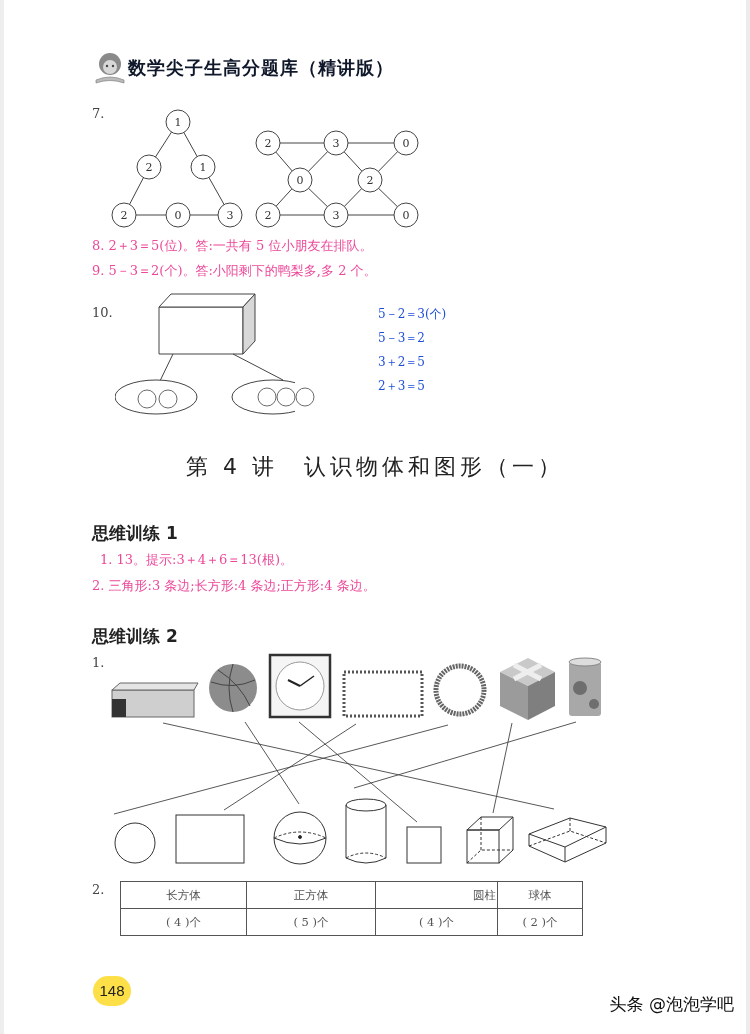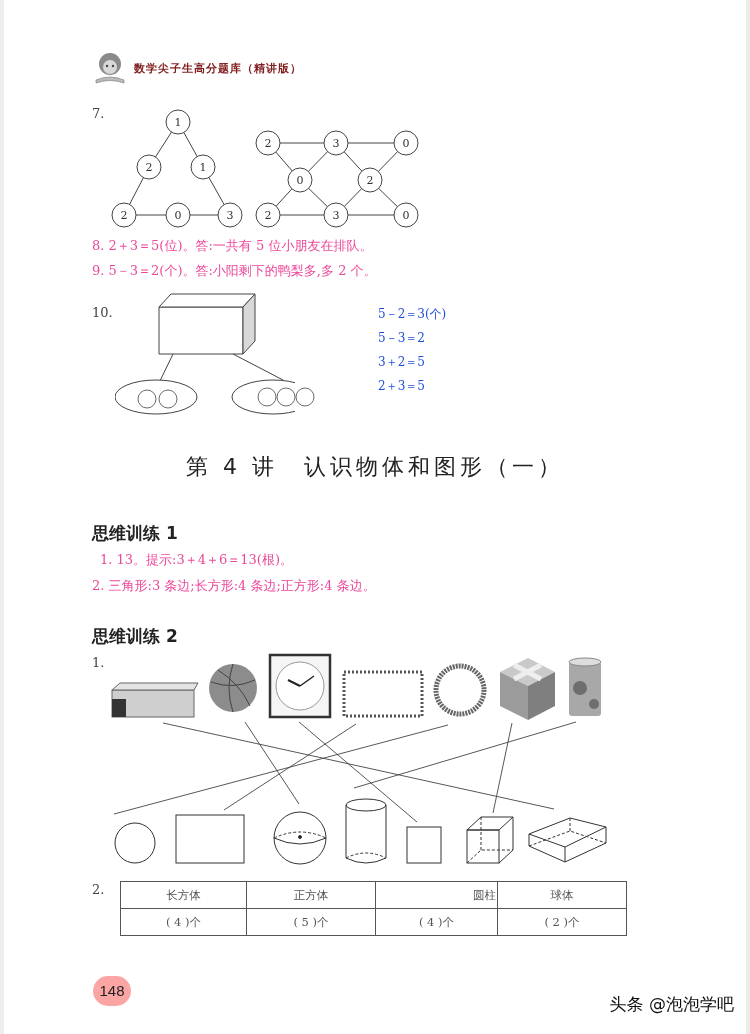--- a/index.html
+++ b/index.html
@@ -7,30 +7,30 @@
     width: 750px; height: 1034px; position: relative; overflow: hidden;
     background: #ffffff;
     font-family: "DejaVu Serif", "Liberation Serif", serif;
     color: #333;
   }
   .edge-left { position: absolute; left: 0; top: 0; width: 4px; height: 1034px; background: #eeeeee; }
   .edge-right { position: absolute; right: 0; top: 0; width: 4px; height: 1034px; background: #ececec; }
   .abs { position: absolute; }
   .header { left: 92px; top: 48px; height: 40px; display: flex; align-items: center; }
   .mascot { width: 36px; height: 36px; }
-  .book-title { font-family: "DejaVu Sans", sans-serif; font-weight: bold; font-size: 11px; color: #7f1d1d; margin-left: 6px; letter-spacing: 1px; }
+  .book-title { font-family: "DejaVu Sans", sans-serif; font-weight: bold; font-size: 18px; color: #0f172a; letter-spacing: 1px; }
   .qnum { font-size: 13px; color: #444; }
   .line-text { font-size: 13px; color: #ec4899; white-space: nowrap; }
   .node text { font-family: "DejaVu Serif", serif; font-size: 11px; fill: #333; }
   .eq { font-size: 12px; color: #1d4ed8; line-height: 24px; }
   .chapter-title { left: 0; width: 750px; top: 452px; text-align: center; font-family: "DejaVu Sans", sans-serif; font-size: 22px; color: #222; letter-spacing: 4px; }
   .section-title { font-family: "DejaVu Sans", sans-serif; font-weight: bold; font-size: 17px; color: #222; }
   table.count { border-collapse: collapse; font-size: 11.5px; color: #555; }
   table.count td { border: 1px solid #555; text-align: center; height: 24px; }
-  .page-num { left: 93px; top: 976px; width: 38px; height: 30px; border-radius: 15px; background: #fca5a5; font-family: "Liberation Sans", sans-serif; font-size: 15px; color: #222; text-align: center; line-height: 30px; }
+  .page-num { left: 93px; top: 976px; width: 38px; height: 30px; border-radius: 15px; background: #fde047; font-family: "Liberation Sans", sans-serif; font-size: 15px; color: #222; text-align: center; line-height: 30px; }
   .watermark { right: 16px; top: 993px; font-family: "DejaVu Sans", sans-serif; font-size: 17px; color: #111; text-shadow: 0 0 2px #fff, 1px 1px 0 #fff; }
 </style>
 </head>
 <body>
 
 <div class="edge-left"></div>
 <div class="edge-right"></div>
 
 <div class="abs header">
   <svg class="mascot" viewBox="0 0 36 36">
@@ -218,21 +218,21 @@
       <polygon points="429,184 470,168 506,177 465,197"></polygon>
       <polyline points="429,184 429,196 465,212 506,193 506,177"></polyline>
       <line x1="465" y1="197" x2="465" y2="212"></line>
       <polyline points="429,196 470,181 506,193" stroke-dasharray="3 2"></polyline>
       <line x1="470" y1="168" x2="470" y2="181" stroke-dasharray="3 2"></line>
     </g>
   </g>
 </svg>
 
 <span class="abs qnum" style="left:92px; top:882px;">2.</span>
-<table class="abs count" style="left:120px; top:881px; width:507px;">
+<table class="abs count" style="left:120px; top:881px; width:463px;">
   <tbody>
       <tr>
     <td style="width:123px;">长方体</td>
     <td style="width:126px;">正方体</td>
     <td style="width:119px;text-align:right;">圆柱</td>
     <td>球体</td>
   </tr>
   <tr>
     <td>( 4 )个</td>
     <td>( 5 )个</td>

